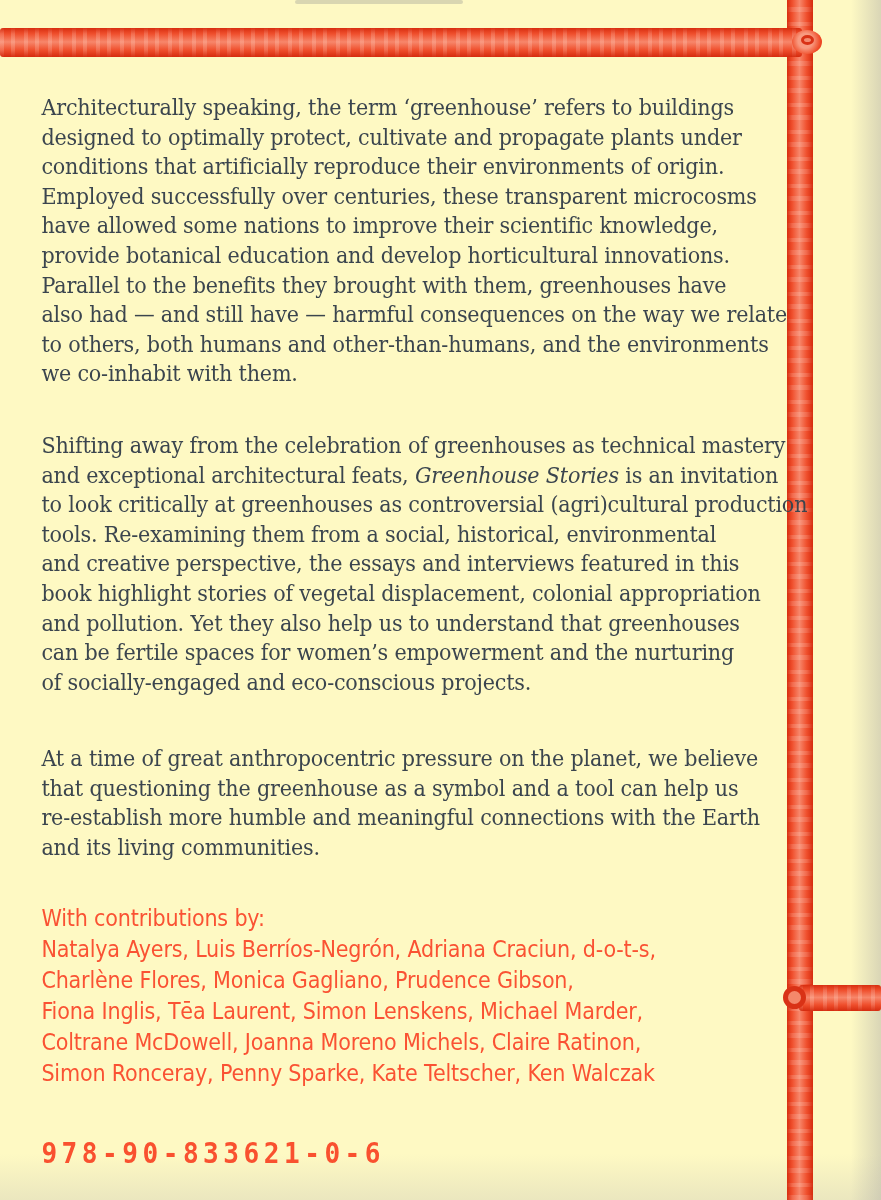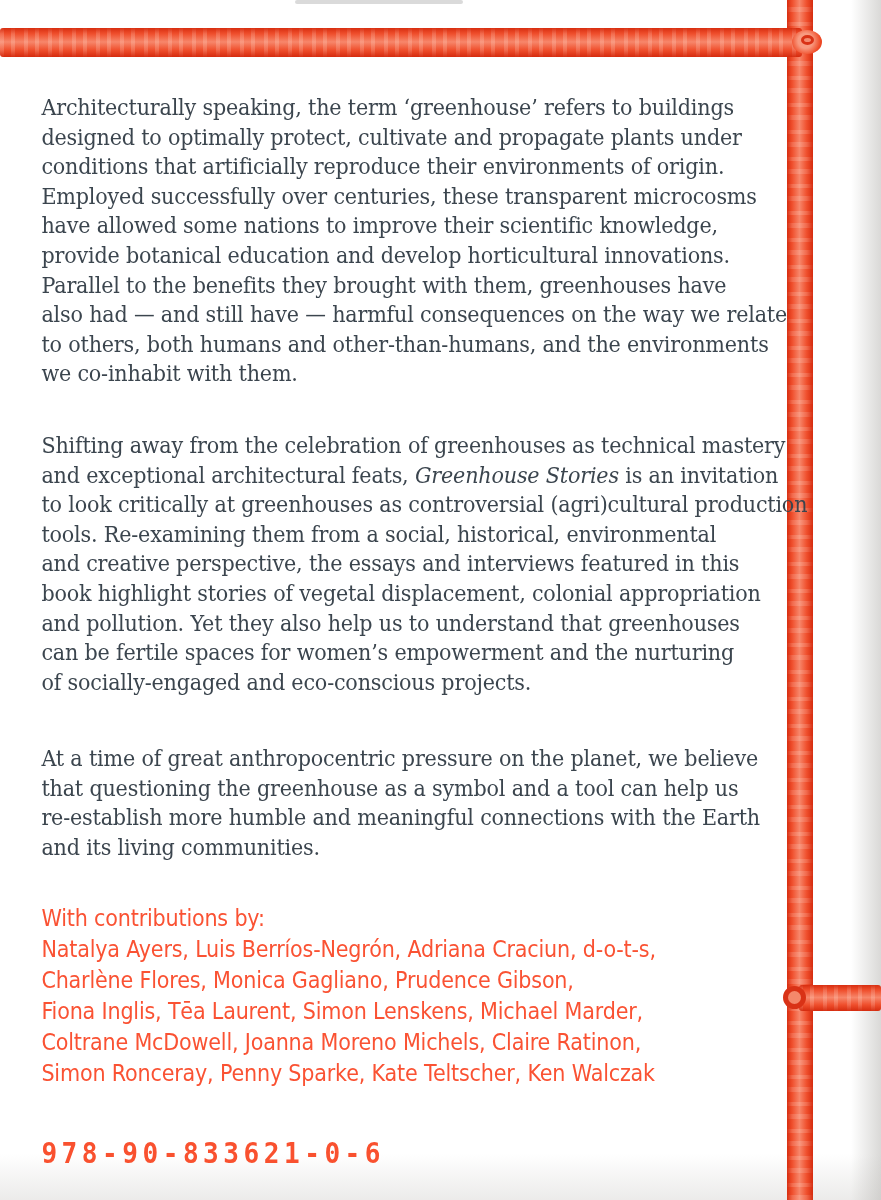--- a/index.html
+++ b/index.html
@@ -1,19 +1,19 @@
 <!DOCTYPE html>
 <html><head>
 <meta charset="utf-8">
 <style>
   html,body{margin:0;padding:0;background:#d9d9d6;}
   .page{
     position:relative;
     width:881px;height:1200px;
-    background:#ffffff;
+    background:#fef9c3;
     overflow:hidden;
     font-family:"DejaVu Serif", serif;
   }
   
   .scan-smudge-top{
     position:absolute;left:295px;top:0;width:168px;height:4px;
     background:rgba(140,140,140,.32);border-radius:2px;
   }
   .scan-edge-right{
     position:absolute;right:0;top:0;width:30px;height:100%;

